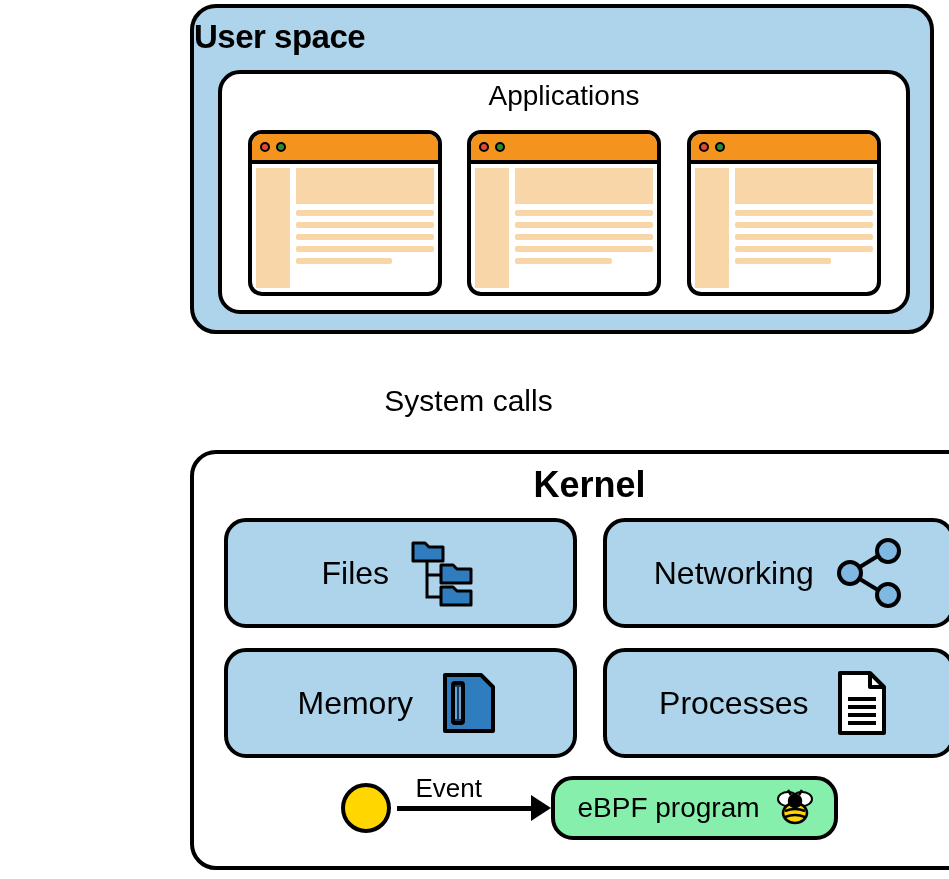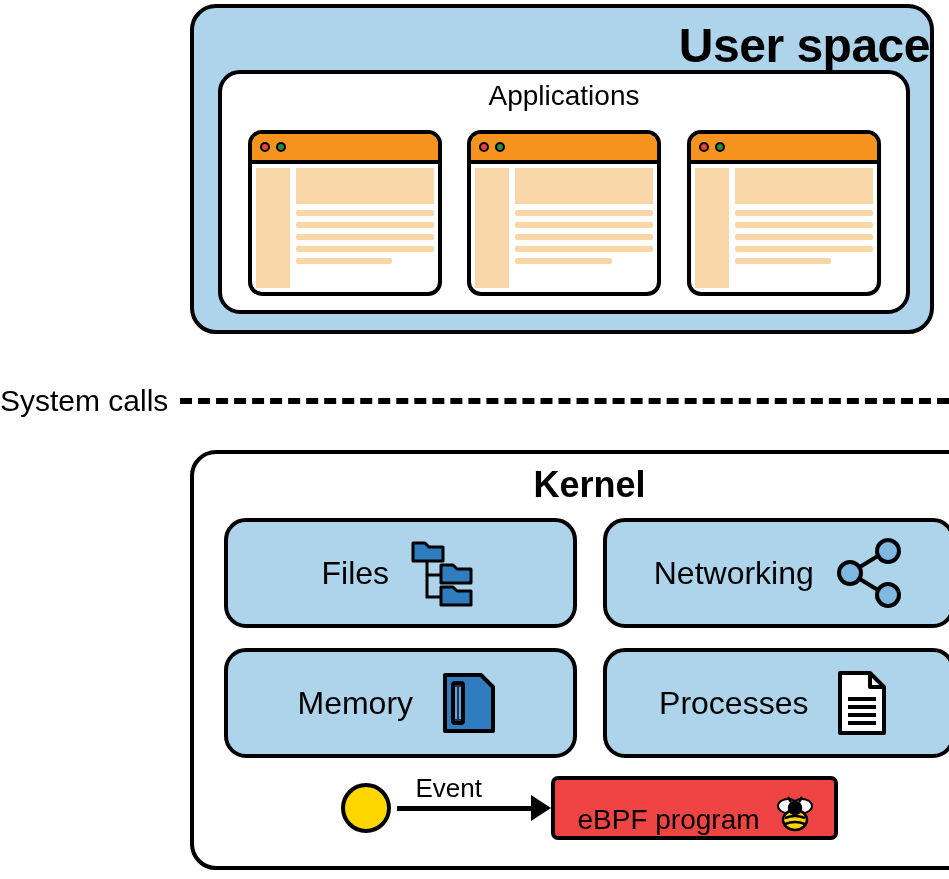--- a/index.html
+++ b/index.html
@@ -25,22 +25,22 @@
     top: 4px;
     width: 744px;
     height: 330px;
     background: #aed4eb;
   }
   .user-space-title {
     position: absolute;
     top: 10px;
     left: 0;
     width: 100%;
-    text-align: right;
-    font-size: 48px;
+    text-align: left;
+    font-size: 33px;
     font-weight: 700;
     letter-spacing: -0.5px;
   }
   .applications {
     position: absolute;
     left: 24px;
     top: 62px;
     width: 692px;
     height: 244px;
     background: #fff;
@@ -122,20 +122,21 @@
   .app-line.short { width: 70%; }
 
   
   .sys-row {
     position: absolute;
     left: 0;
     top: 384px;
     width: 949px;
     display: flex;
     align-items: center;
+    flex-direction: column;
   }
   .sys-label {
     font-size: 30px;
     font-weight: 400;
     padding-right: 12px;
     white-space: nowrap;
   }
   .dashline {
     flex: 1;
     height: 0;
@@ -231,28 +232,28 @@
     background: #000;
     margin-left: 6px;
   }
   .arrow-head {
     width: 0; height: 0;
     border-left: 20px solid #000;
     border-top: 13px solid transparent;
     border-bottom: 13px solid transparent;
   }
   .ebpf-box {
-    background: #ef4444;
-    border: 4px solid #000;
-    border-radius: 7px;
+    background: #86efac;
+    border: 4px solid #000;
+    border-radius: 22px;
     box-sizing: border-box;
     height: 64px;
     padding: 0 18px 0 22px;
     display: flex;
-    align-items: flex-end;
+    align-items: center;
     gap: 14px;
     font-size: 28px;
   }
   .bee-icon {
     width: 42px;
     height: 42px;
   }
 </style>
 </head>
 <body>

